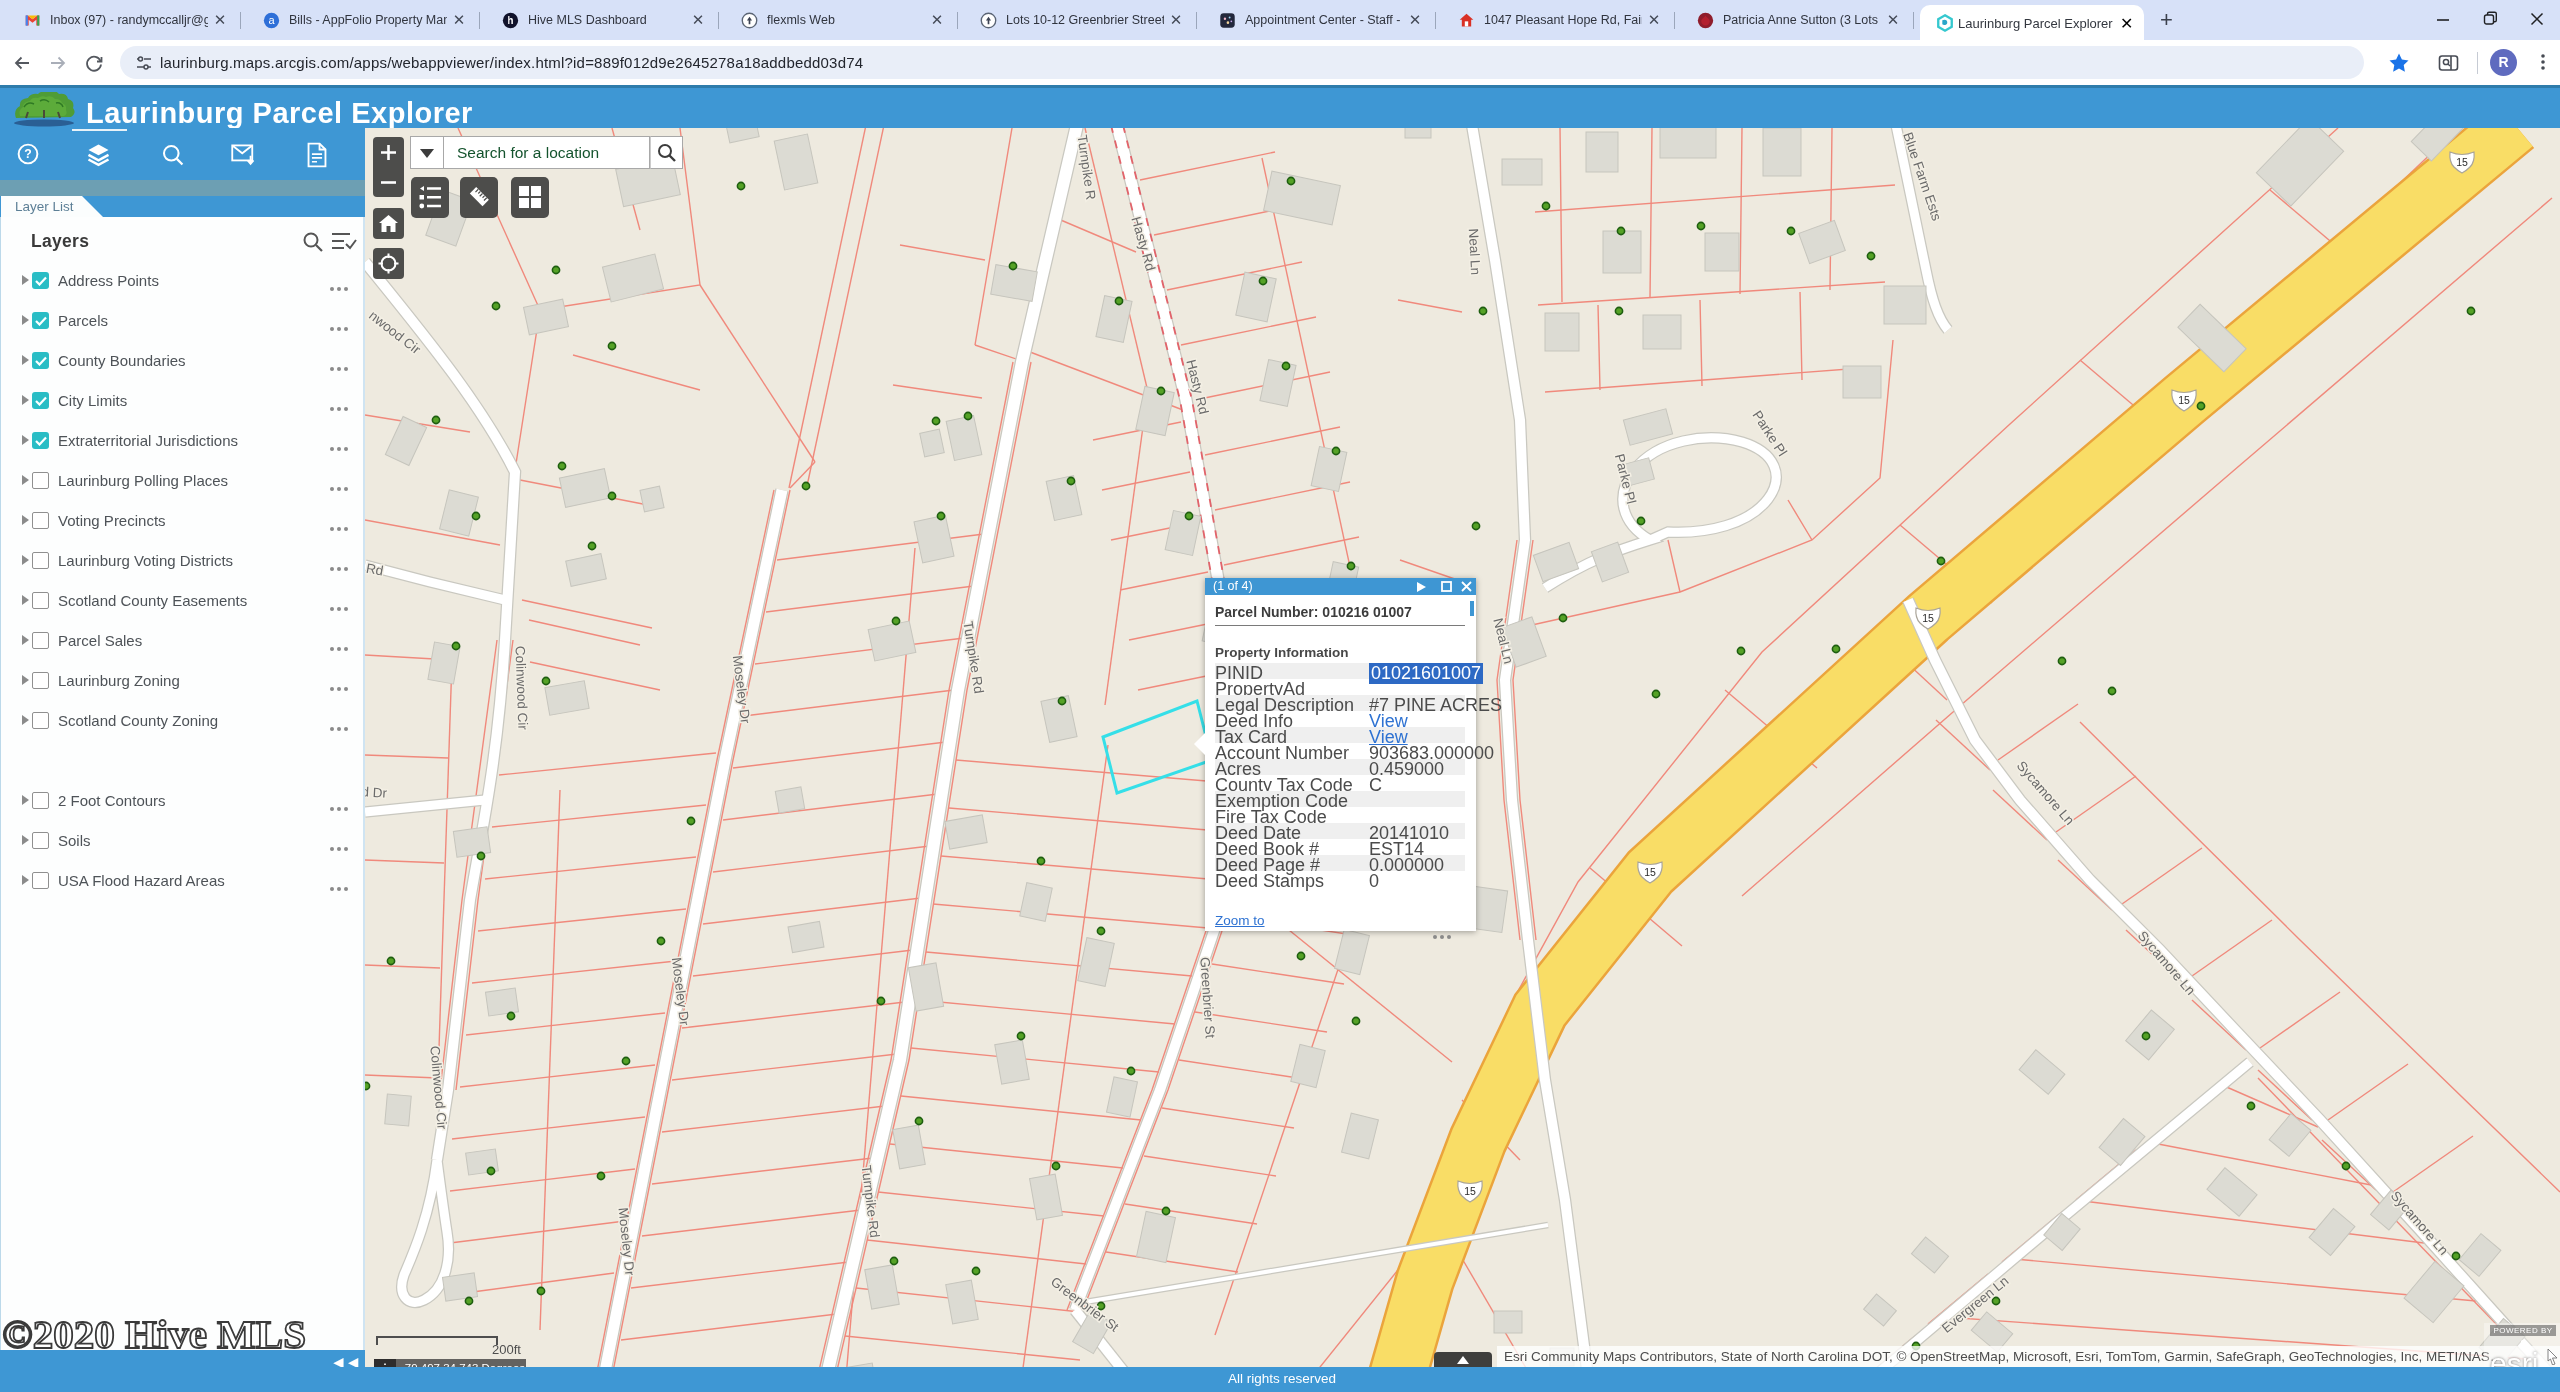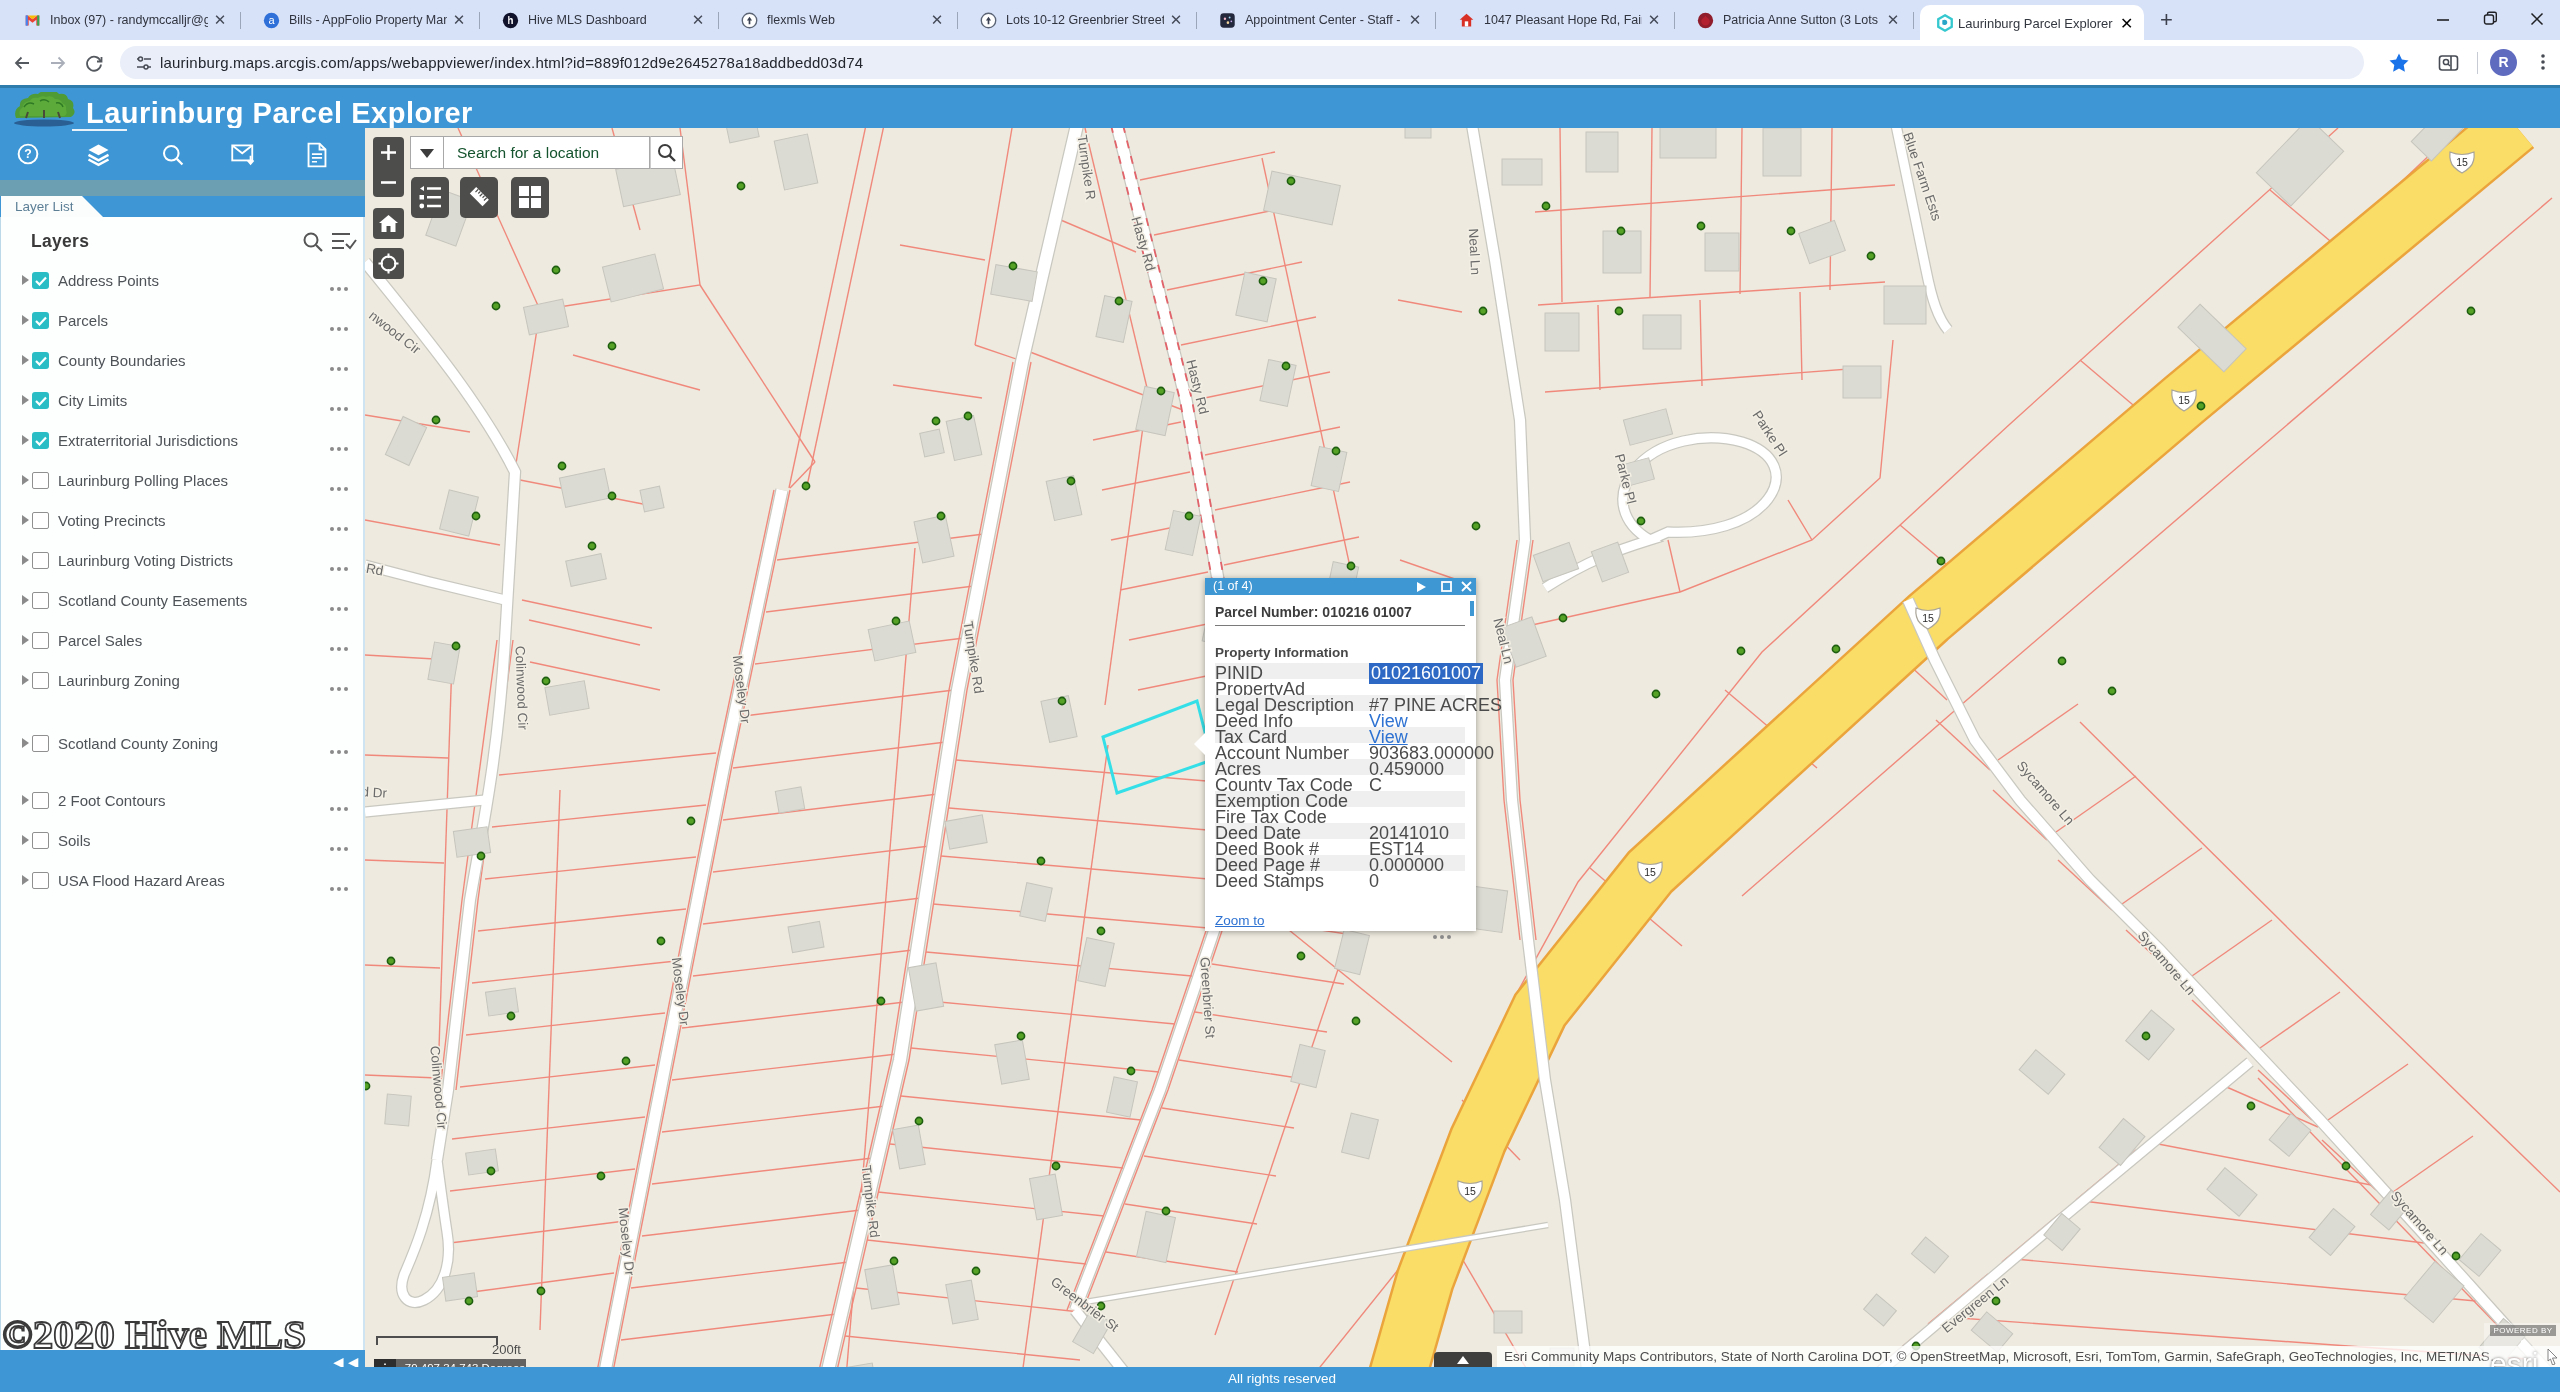--- a/index.html
+++ b/index.html
@@ -351,21 +351,21 @@
       <span class="cb off"></span>
       <span class="lbl">Parcel Sales</span>
       <span class="dots"><i></i><i></i><i></i></span>
     </div>
 <div class="lrow" style="top:444px;">
       <span class="tri"></span>
       <span class="cb off"></span>
       <span class="lbl">Laurinburg Zoning</span>
       <span class="dots"><i></i><i></i><i></i></span>
     </div>
-<div class="lrow" style="top:507px;">
+<div class="lrow" style="top:484px;">
       <span class="tri"></span>
       <span class="cb off"></span>
       <span class="lbl">Scotland County Zoning</span>
       <span class="dots"><i></i><i></i><i></i></span>
     </div>
 <div class="lrow" style="top:564px;">
       <span class="tri"></span>
       <span class="cb off"></span>
       <span class="lbl">2 Foot Contours</span>
       <span class="dots"><i></i><i></i><i></i></span>

